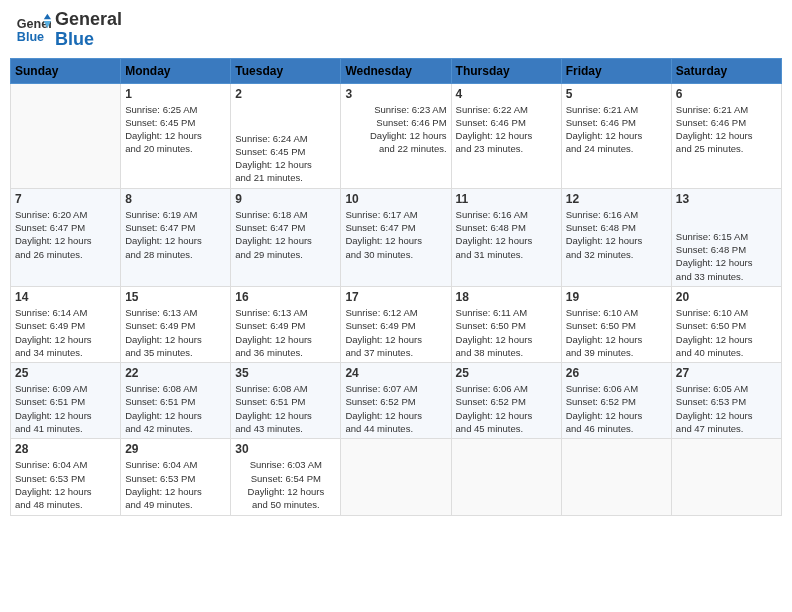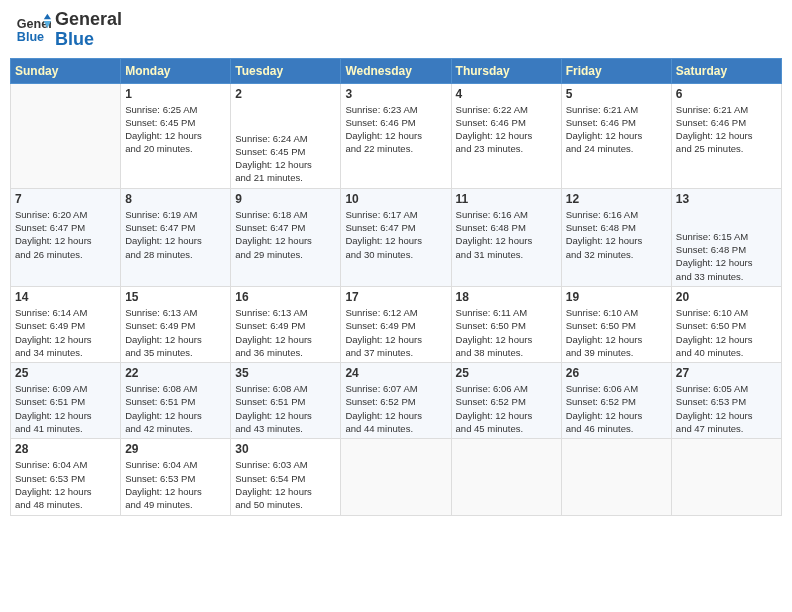--- a/index.html
+++ b/index.html
@@ -45,21 +45,21 @@
       font-size: 14px;
       color: #555;
     }
     .calendar {
       width: 100%;
       border-collapse: collapse;
       border: 1px solid #ccc;
     }
     .calendar th {
       background-color: #3a7abf;
-      color: #fef9c3;
+      color: #000000;
       font-size: 12px;
       font-weight: bold;
       padding: 5px 4px;
       text-align: left;
       border: 1px solid #5090cf;
     }
     .calendar td {
       vertical-align: top;
       border: 1px solid #ddd;
       padding: 3px 4px;
@@ -134,21 +134,21 @@
         </td>
         <td>
           <span class="day-num">2</span>
           <div class="day-info" style="white-space: pre-line; margin-top: 31px;">Sunrise: 6:24 AM
 Sunset: 6:45 PM
 Daylight: 12 hours
 and 21 minutes.</div>
         </td>
         <td>
           <span class="day-num">3</span>
-          <div class="day-info" style="white-space: pre-line;">Sunrise: 6:23 AM
+          <div class="day-info" style="white-space: pre-line; text-align: right;">Sunrise: 6:23 AM
 Sunset: 6:46 PM
 Daylight: 12 hours
 and 22 minutes.</div>
         </td>
         <td>
           <span class="day-num">4</span>
           <div class="day-info" style="white-space: pre-line;">Sunrise: 6:22 AM
 Sunset: 6:46 PM
 Daylight: 12 hours
 and 23 minutes.</div>
@@ -331,21 +331,21 @@
         </td>
         <td>
           <span class="day-num">29</span>
           <div class="day-info" style="white-space: pre-line;">Sunrise: 6:04 AM
 Sunset: 6:53 PM
 Daylight: 12 hours
 and 49 minutes.</div>
         </td>
         <td>
           <span class="day-num">30</span>
-          <div class="day-info" style="white-space: pre-line;">Sunrise: 6:03 AM
+          <div class="day-info" style="white-space: pre-line; text-align: center;">Sunrise: 6:03 AM
 Sunset: 6:54 PM
 Daylight: 12 hours
 and 50 minutes.</div>
         </td>
         <td class="empty-cell"></td>
         <td class="empty-cell"></td>
         <td class="empty-cell"></td>
         <td class="empty-cell"></td>
       </tr>
     </tbody>

